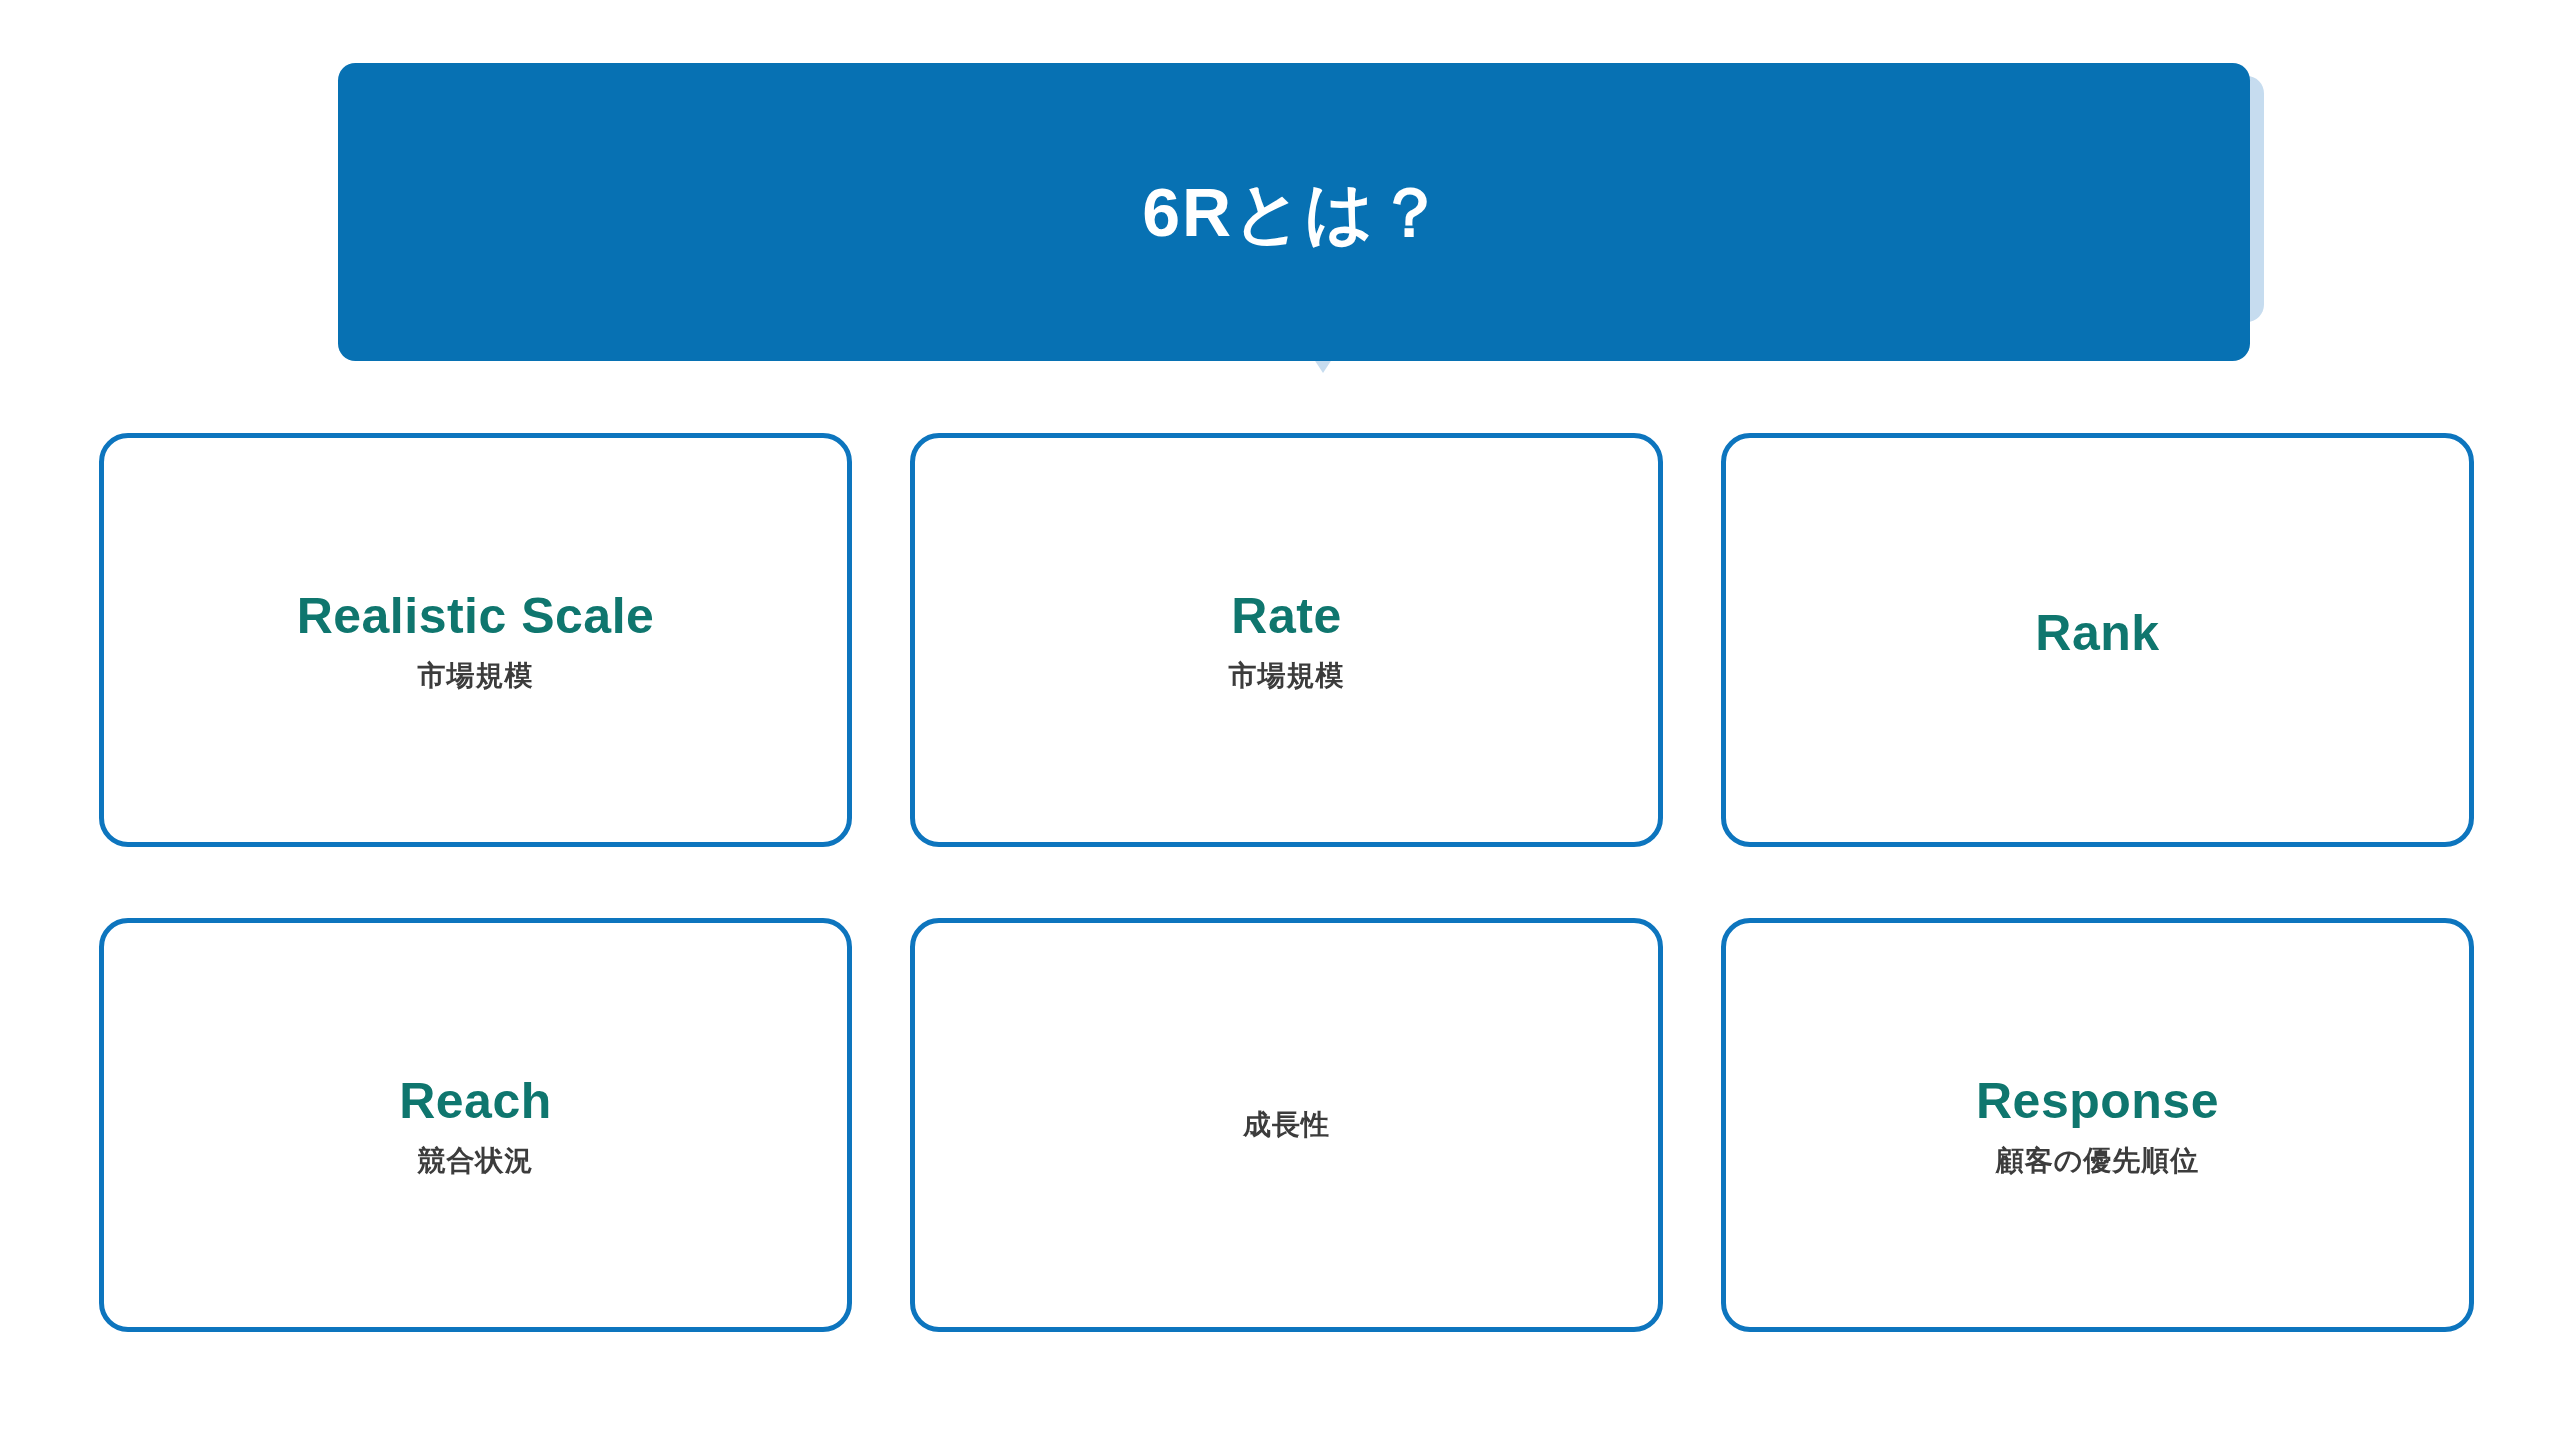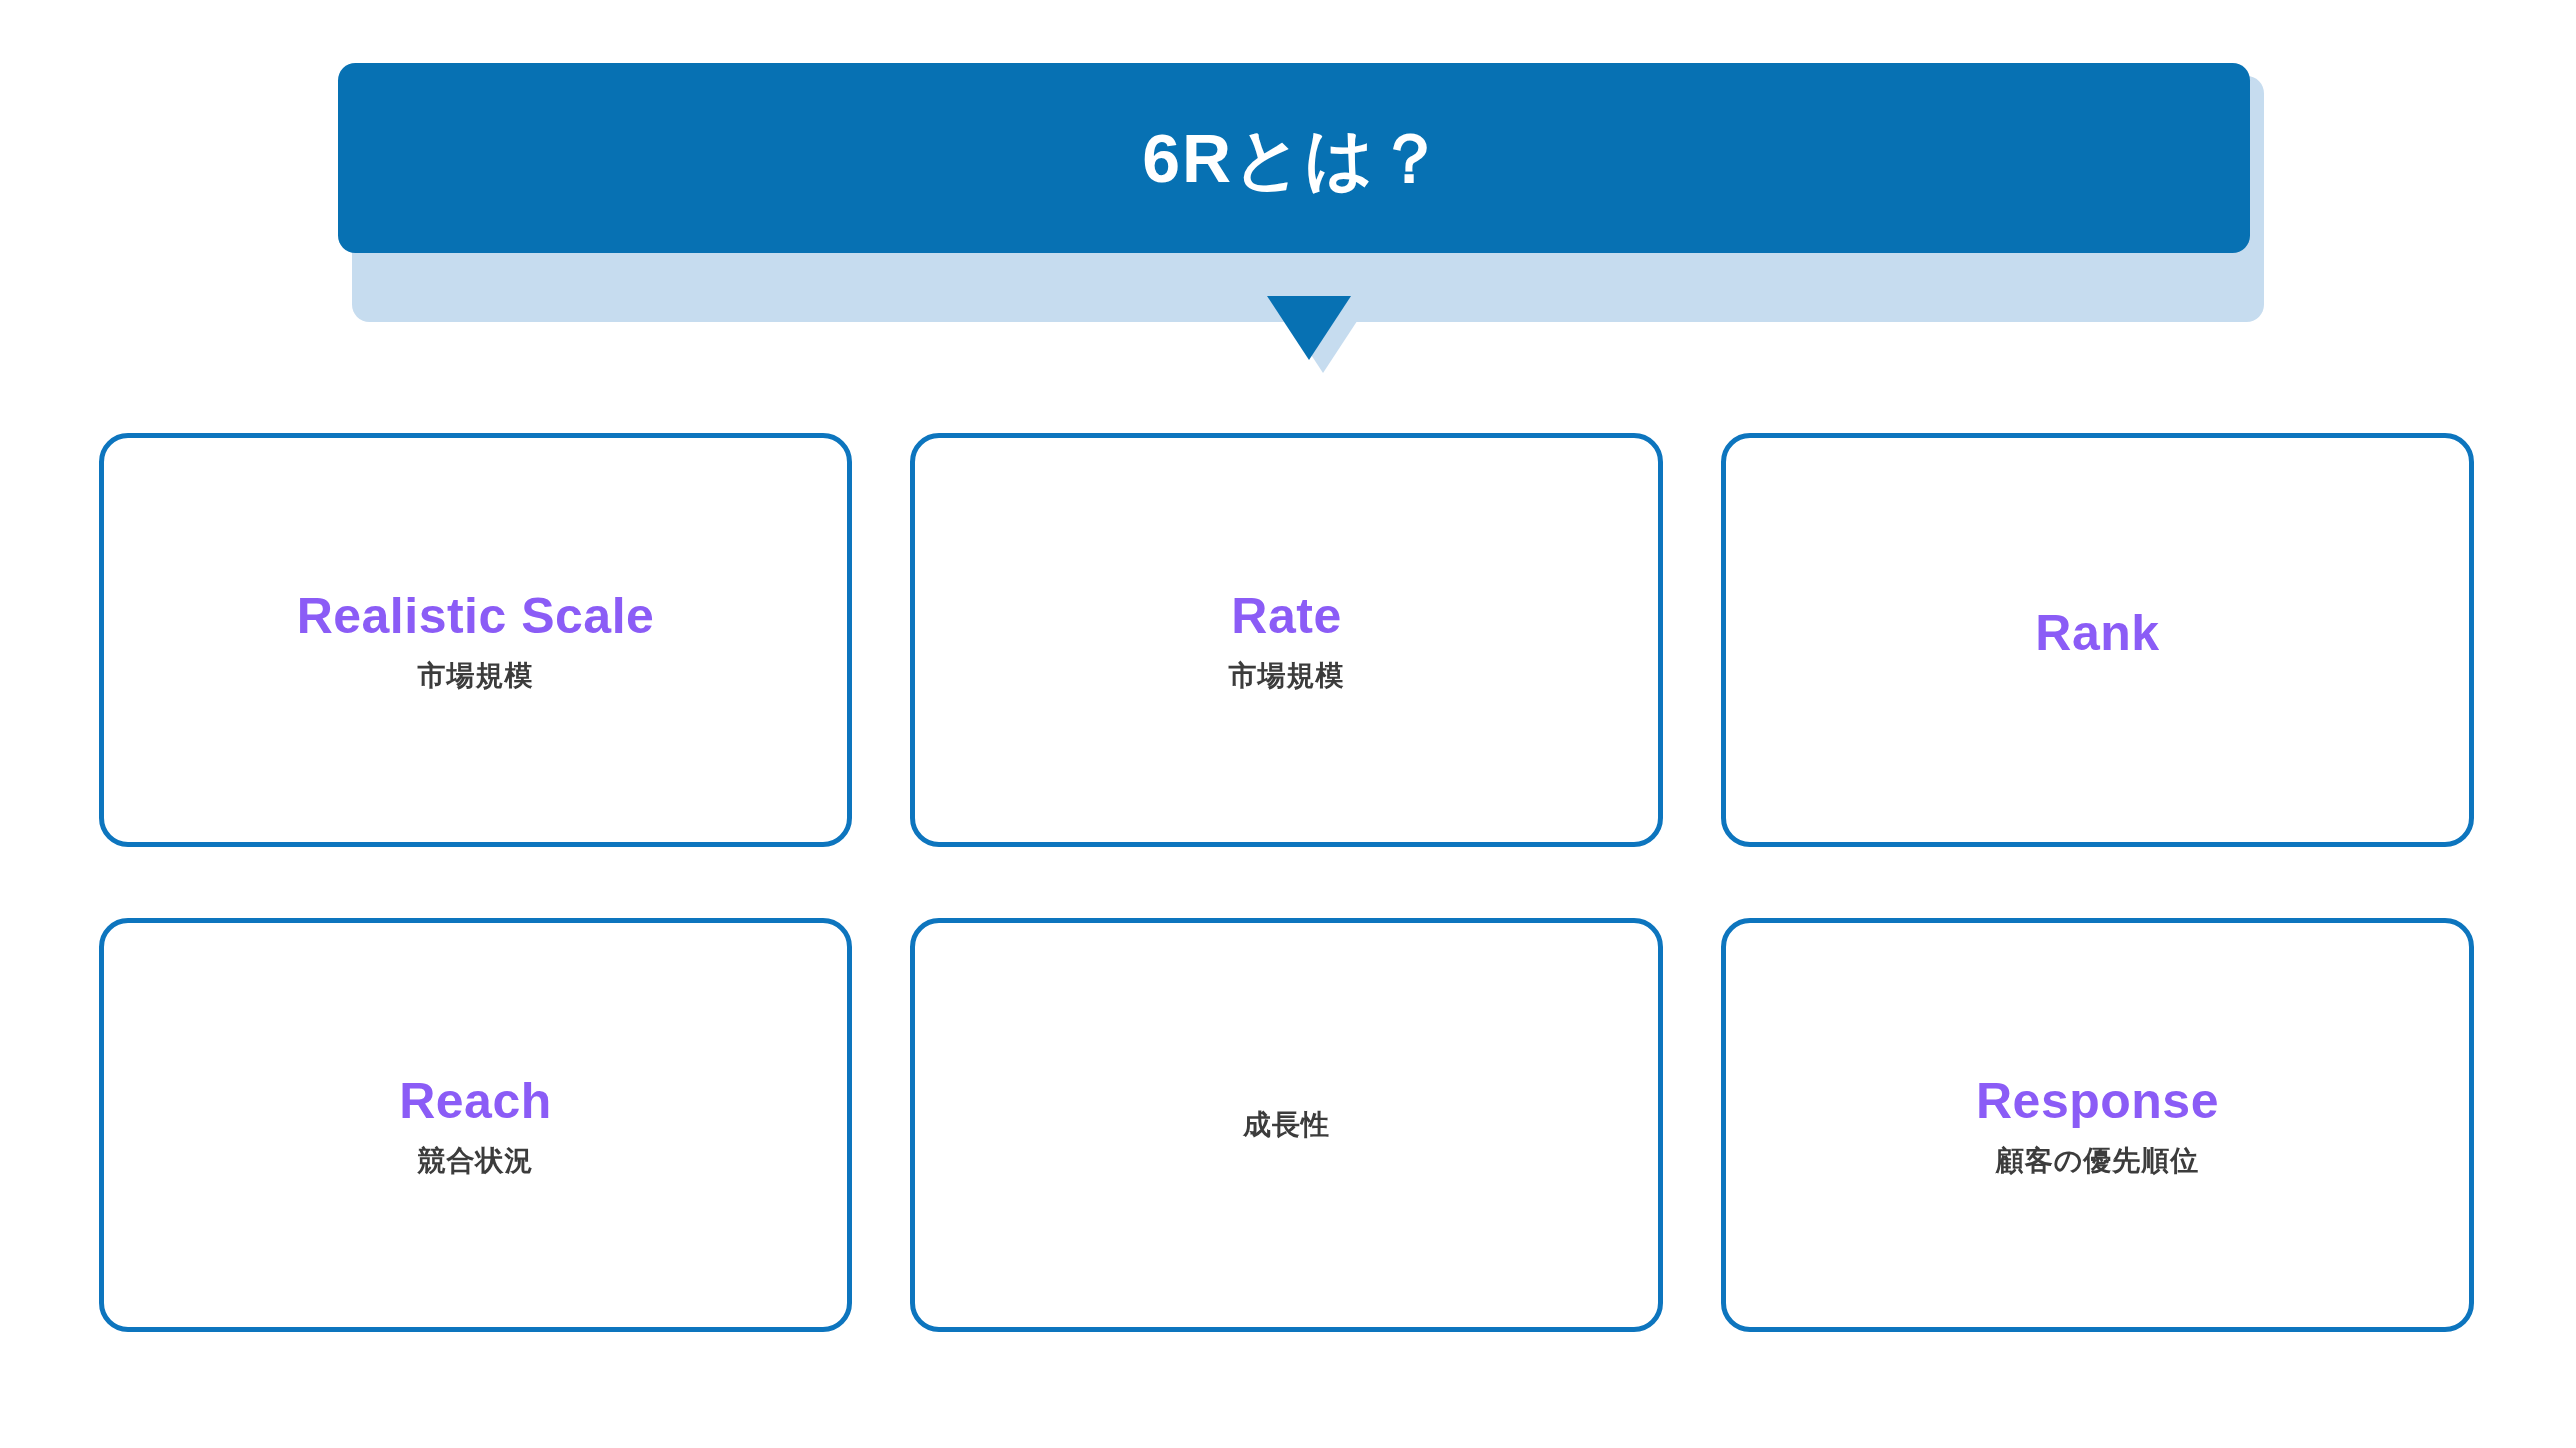--- a/index.html
+++ b/index.html
@@ -50,21 +50,21 @@
     height: 0;
     border-left: 42px solid transparent;
     border-right: 42px solid transparent;
     border-top: 64px solid #0771b3;
   }
   .banner-main {
     position: absolute;
     left: 338px;
     top: 63px;
     width: 1912px;
-    height: 190px;
+    height: 298px;
     background: #0771b3;
     border-radius: 17.4px;
     display: flex;
     align-items: center;
     justify-content: center;
   }
   .banner-title {
     color: #ffffff;
     font-size: 68px;
     font-weight: bold;
@@ -89,21 +89,21 @@
     box-sizing: border-box;
     border: 5.8px solid #0d75be;
     border-radius: 29px;
     background: #ffffff;
     display: flex;
     flex-direction: column;
     align-items: center;
     justify-content: center;
   }
   .card-en {
-    color: #8b5cf6;
+    color: #0f766e;
     font-size: 50px;
     font-weight: bold;
     line-height: 1.15;
     letter-spacing: 0.5px;
     white-space: nowrap;
     margin-bottom: 13.5px;
   }
   .card-ja {
     color: #3c3c3c;
     font-size: 28px;

